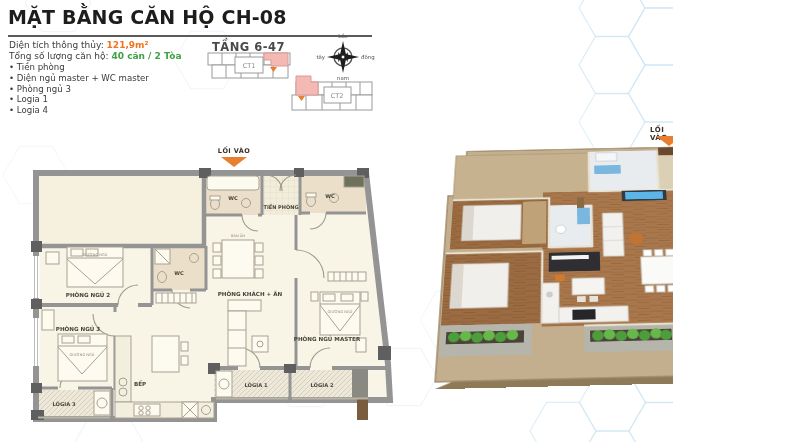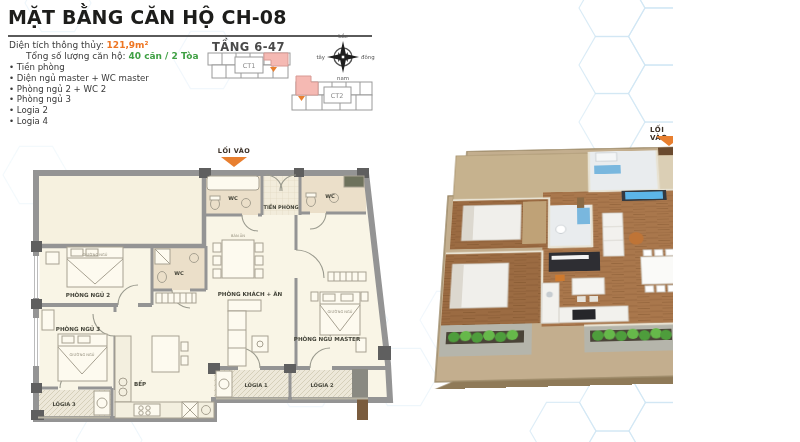--- a/index.html
+++ b/index.html
@@ -5,21 +5,21 @@
   html,body{margin:0;padding:0;background:#fff;}
   .stage{position:relative;width:673px;height:442px;overflow:hidden;background:#ffffff;
          font-family:"DejaVu Sans","Liberation Sans",sans-serif;color:#2f2f2f;}
   .abs{position:absolute;}
   
   .title{left:8px;top:6px;font-size:19px;font-weight:700;color:#1d1d1b;letter-spacing:.2px;}
   .subtitle{left:9px;top:25px;font-size:9.5px;color:#9b9b9b;letter-spacing:1.1px;}
   .divider{left:8px;top:35px;width:364px;height:2px;background:#5a5a5a;}
   
   .infoline{left:9px;font-size:9px;color:#3c3c3c;white-space:nowrap;}
-  .info1{top:40px;} .info2{top:51px;margin-left:17px;}
+  .info1{top:40px;} .info2{top:51px;}
   .val-orange{color:#ee7623;font-weight:700;}
   .val-green{color:#3fa044;font-weight:700;}
   ul.features{left:9px;top:62px;list-style:none;margin:0;padding:0;font-size:8.6px;color:#3a3a3a;}
   ul.features li{line-height:10.8px;white-space:nowrap;}
   ul.features li::before{content:"• ";color:#3a3a3a;}
   .floorlabel{left:212px;top:40px;font-size:11.5px;font-weight:700;color:#4a4a4a;letter-spacing:.5px;}
   
   .entry3d{left:650px;top:126px;font-size:7px;font-weight:700;color:#3a2f25;letter-spacing:.4px;}
   .arrow3d{left:656px;top:136px;width:0;height:0;border-left:13px solid transparent;
            border-right:13px solid transparent;border-top:10px solid #e87f2f;}
@@ -91,23 +91,22 @@
     <span>Diện tích thông thủy:</span>
     <span class="val-orange">121,9m²</span>
   </div>
   <div class="abs infoline info2">
     <span>Tổng số lượng căn hộ:</span>
     <span class="val-green">40 căn / 2 Tòa</span>
   </div>
   <ul class="abs features">
     <li>Tiền phòng</li>
     <li>Diện ngủ master + WC master</li>
-    <li>Phòng ngủ 2 + WC 2</li>
     <li>Phòng ngủ 3</li>
-    <li>Logia 2</li>
+    <li>Logia 1</li>
     <li>Logia 4</li>
   </ul>
 
   <div class="abs floorlabel">TẦNG 6-47</div>
   <svg class="abs" style="left:195px;top:35px;" width="200" height="100" viewBox="195 35 200 100">
 
     <g stroke="#9a9a9a" stroke-width="1" fill="#ffffff">
       <rect x="208" y="53" width="82" height="12"></rect>
       <rect x="212" y="65" width="76" height="13"></rect>
       <line x1="222" y1="53" x2="222" y2="65"></line>

